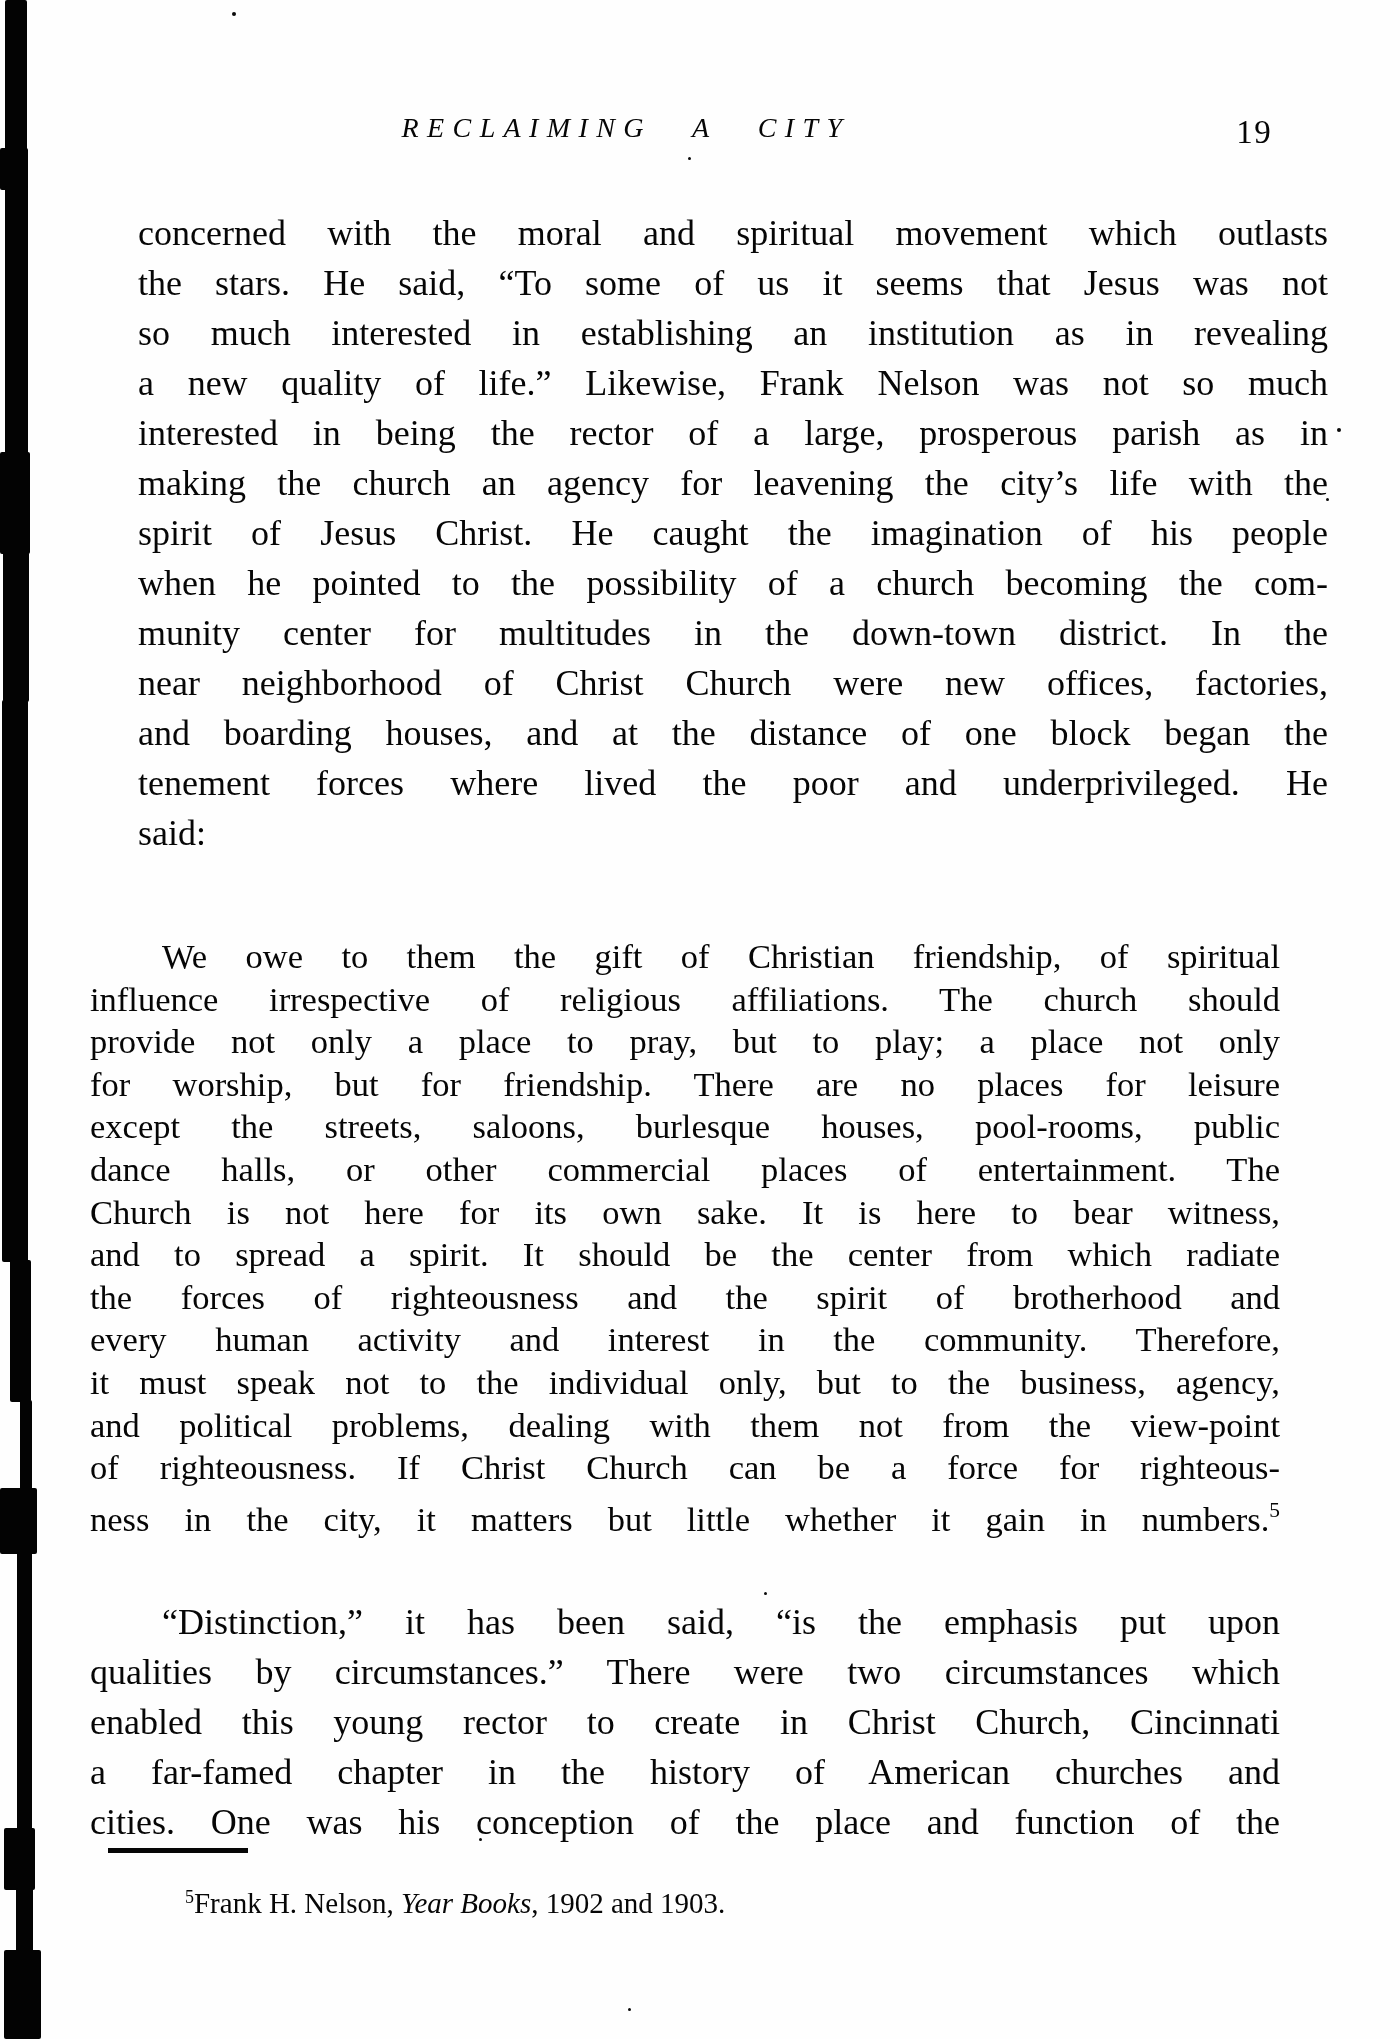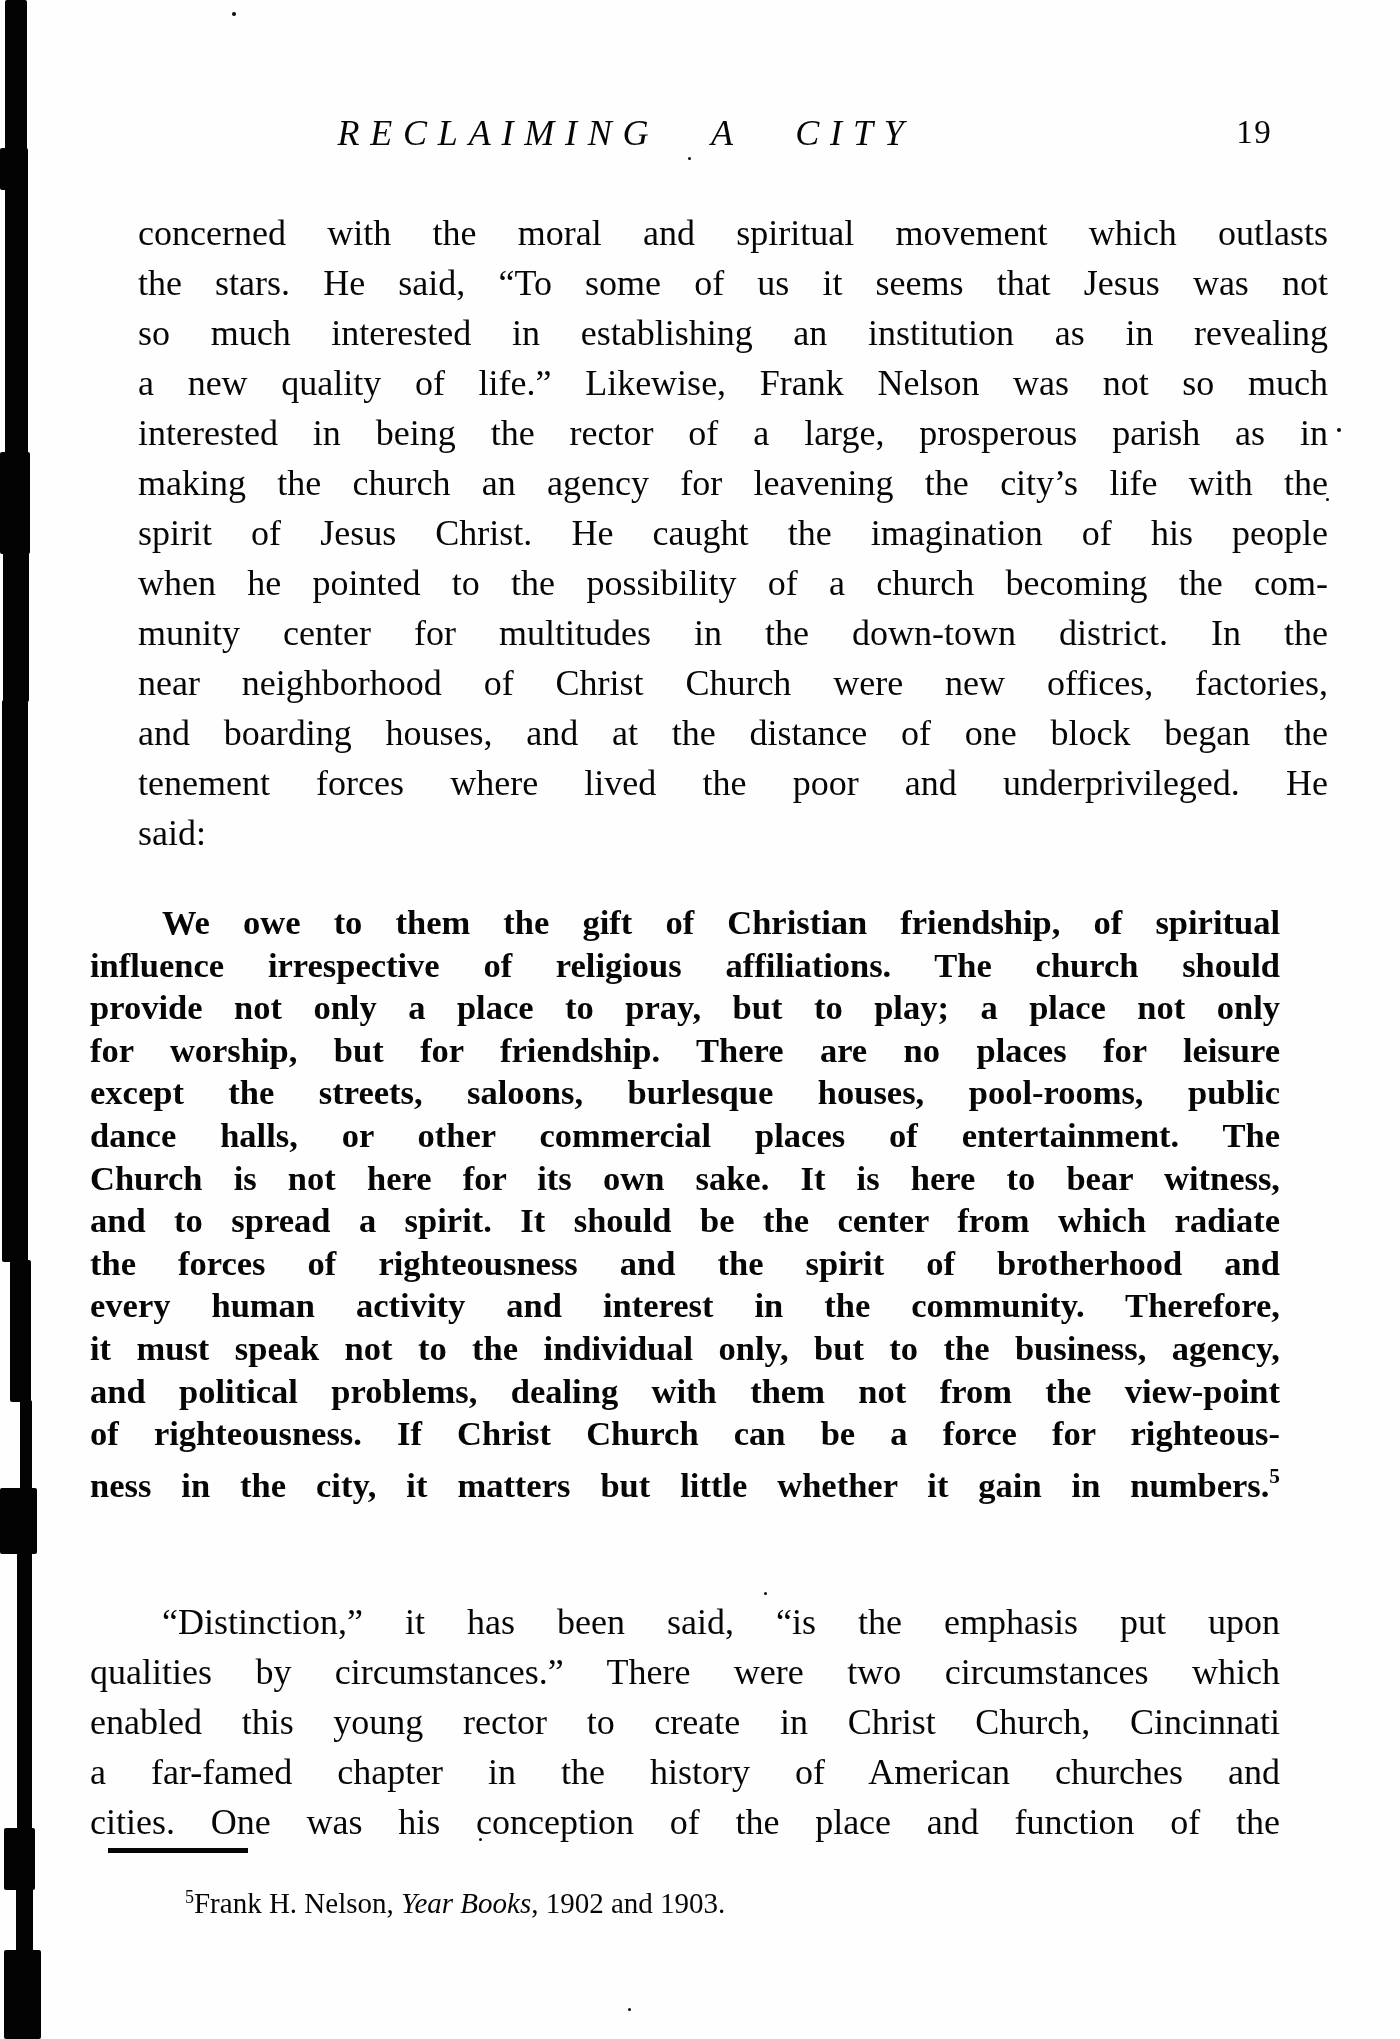--- a/index.html
+++ b/index.html
@@ -27,29 +27,29 @@
   .b10 { left: 17px; top: 1552px; width: 15px; height: 278px; }
   .b11 { left: 4px;  top: 1828px; width: 31px; height: 62px; }
   .b12 { left: 16px; top: 1888px; width: 17px; height: 64px; }
   .b13 { left: 4px;  top: 1950px; width: 37px; height: 89px; }
   .speckle { position: absolute; background: #0a0a0a; border-radius: 50%; }
 
   
   .running-head { position: absolute; left: 90px; top: 112px; width: 1190px; height: 56px; }
   .head-title {
     position: absolute; left: 536px; top: 0; transform: translateX(-50%);
-    font-size: 36px; font-style: italic; letter-spacing: 0.30em; word-spacing: 0.9em;
+    font-size: 28px; font-style: italic; letter-spacing: 0.30em; word-spacing: 0.9em;
     white-space: nowrap;
   }
   .page-num { position: absolute; right: 8px; top: 2px; font-size: 33px; letter-spacing: 0.04em; }
 
   
   .tblock { position: absolute; left: 90px; width: 1190px; }
   .p1 { top: 208px; margin-left: 48px; }
-  .quote-wrap { top: 901px; font-weight: bold; }
+  .quote-wrap { top: 935px; }
   .p2 { top: 1597px; }
 
   .tline {
     text-align: justify;
     text-align-last: justify;
     white-space: normal;
     overflow: visible;
   }
   .p1 .tline, .p2 .tline { font-size: 36px; line-height: 50px; height: 50px; }
   .quote-wrap .tline { font-size: 34.5px; line-height: 42.6px; height: 42.6px; }

